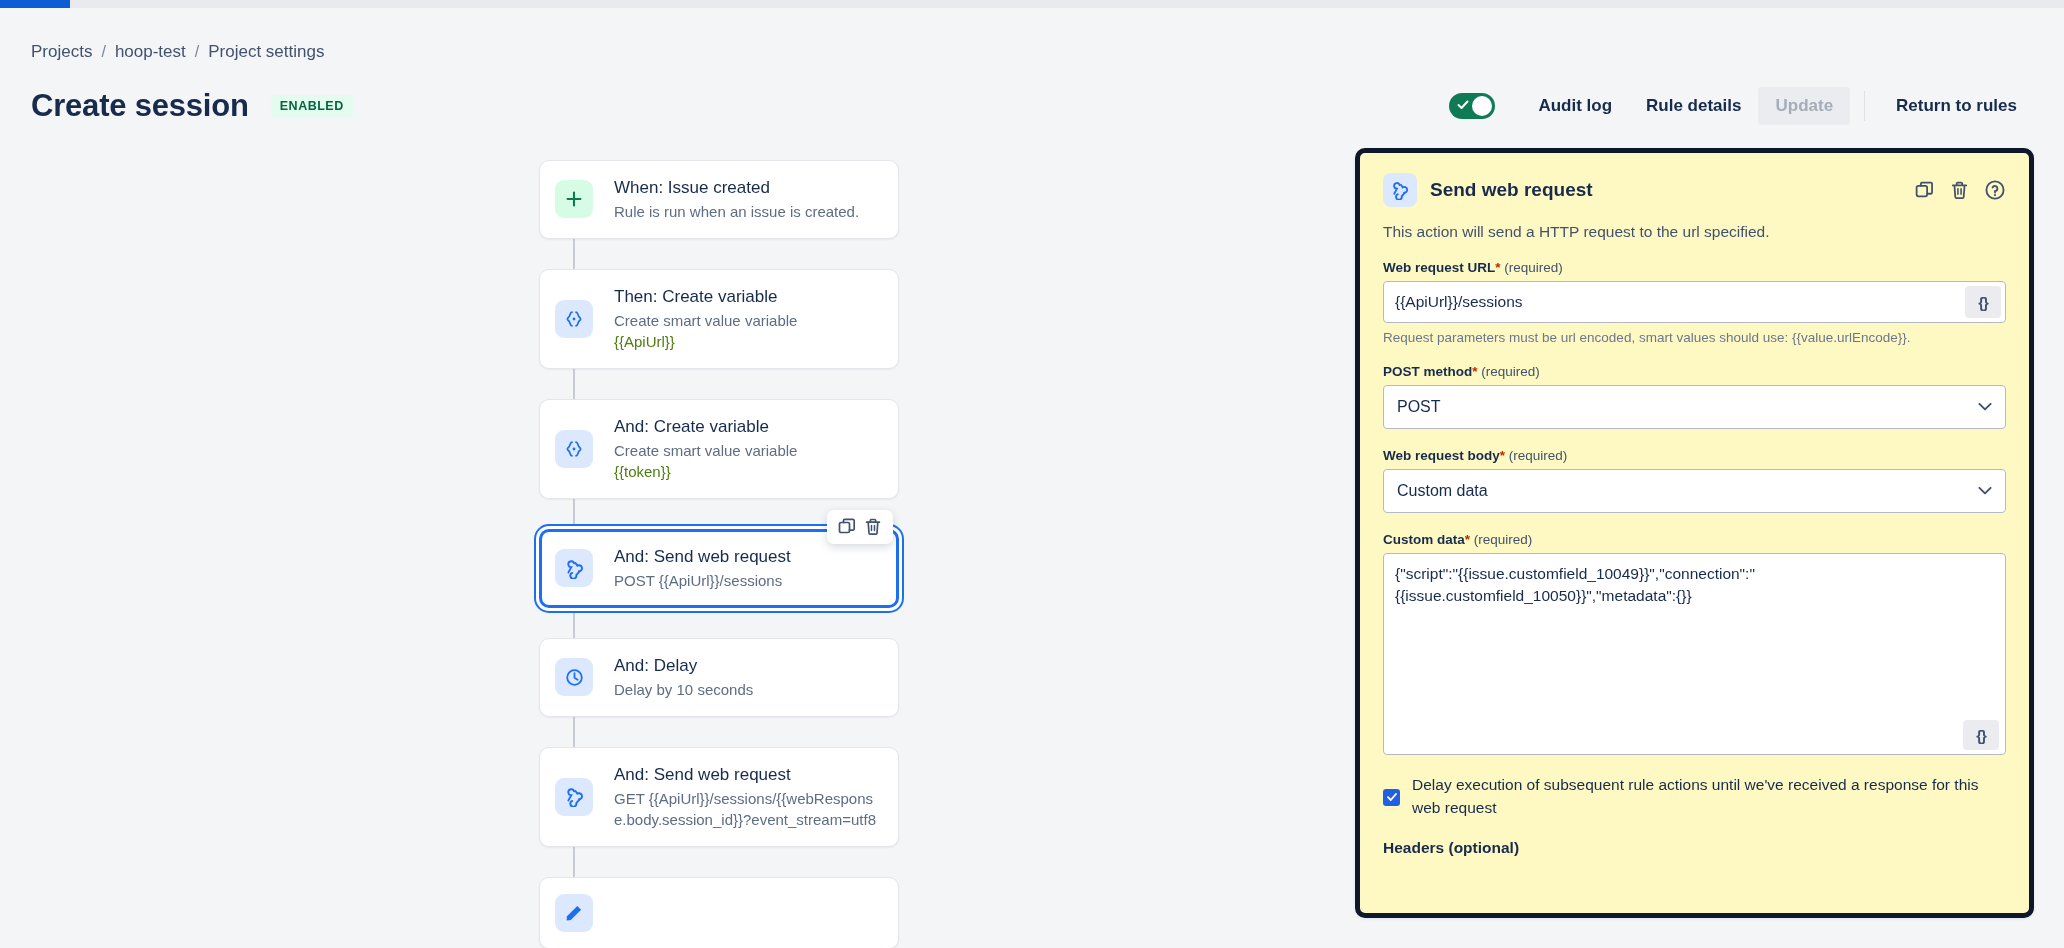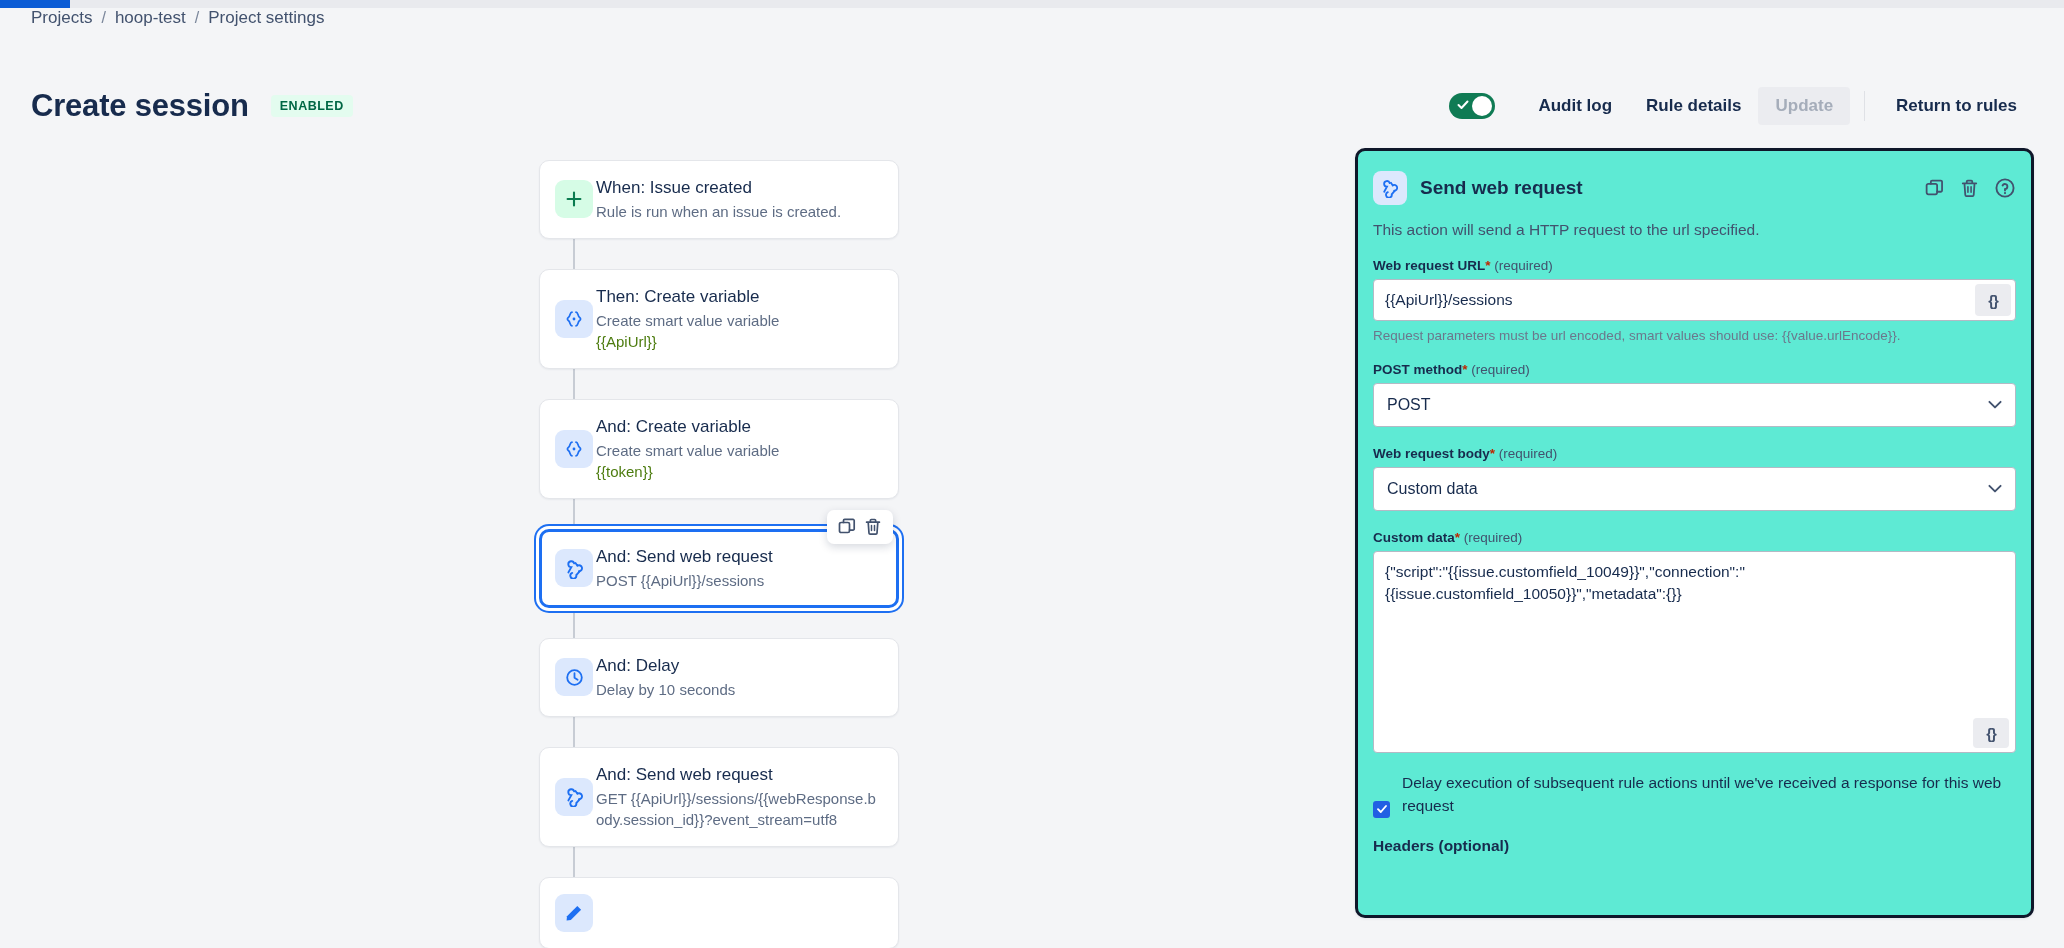--- a/index.html
+++ b/index.html
@@ -19,21 +19,21 @@
     width: 2064px; height: 8px;
     background: #e9eaee;
   }
   .progress-fill {
     height: 8px; width: 70px;
     background: #0b5cd5;
   }
 
   
   .breadcrumb {
-    position: absolute; top: 8px; left: 31px;
+    position: absolute; top: 42px; left: 31px;
     display: flex; align-items: center; gap: 9px;
     font-size: 17px; color: #42526e;
   }
   .breadcrumb a { color: #42526e; text-decoration: none; }
   .bc-sep { color: #7a869a; font-size: 16px; }
 
   
   .page-header {
     position: absolute; top: 78px; left: 0;
     width: 2064px; height: 56px;
@@ -84,21 +84,21 @@
   .flow {
     position: absolute; top: 160px; left: 539px;
     width: 360px;
   }
   .flow-card {
     position: relative;
     background: #ffffff;
     border: 1px solid #e4e6ea;
     border-radius: 10px;
     padding: 16px 16px 16px 15px;
-    display: flex; align-items: center; gap: 3px;
+    display: flex; align-items: center; gap: 21px;
     box-shadow: 0 1px 2px rgba(9,30,66,0.06);
     cursor: pointer;
   }
   .flow-card.selected {
     border: 3px solid #1d6ff2;
     box-shadow: 0 0 0 3px #ffffff, 0 0 0 5px #1d6ff2;
     padding: 14px 14px 14px 13px;
   }
   .flow-icon {
     flex: 0 0 auto;
@@ -127,25 +127,25 @@
     box-shadow: 0 3px 8px rgba(9,30,66,0.17);
     display: flex; align-items: center; gap: 6px;
     padding: 7px 10px; z-index: 5;
   }
   .card-toolbar .tb-icon { cursor: pointer; display: flex; }
 
   
   .panel {
     position: absolute; top: 148px; left: 1355px;
     width: 679px; height: 770px;
-    background: #5eead4;
-    border: 3px solid #0f172a;
+    background: #fef9c3;
+    border: 5px solid #0f172a;
     border-radius: 10px;
     box-shadow: 0 1px 3px rgba(9,30,66,0.08);
-    padding: 20px 15px;
+    padding: 20px 23px;
     overflow: hidden;
   }
   .panel-head {
     display: flex; align-items: center; gap: 13px;
   }
   .panel-head .p-icon {
     width: 34px; height: 34px; border-radius: 8px;
     background: #dce8fd;
     display: flex; align-items: center; justify-content: center;
   }
@@ -213,21 +213,21 @@
   }
   .sv-btn-area {
     position: absolute; right: 7px; bottom: 9px;
     width: 36px; height: 30px; border-radius: 4px;
     background: #ebecf0; color: #42526e;
     display: flex; align-items: center; justify-content: center;
     font-size: 15px; font-weight: bold; cursor: pointer;
     letter-spacing: -1px;
   }
   .check-row {
-    display: flex; align-items: flex-end; gap: 12px;
+    display: flex; align-items: center; gap: 12px;
     margin-top: 14px;
   }
   .cbox {
     flex: 0 0 auto; margin-top: 2px;
     width: 17px; height: 17px; border-radius: 3px;
     border: 2px solid #b3bac5; background: #ffffff;
     cursor: pointer; display: flex; align-items: center; justify-content: center;
   }
   .cbox.checked { background: #2160e3; border-color: #2160e3; }
   .check-label {

